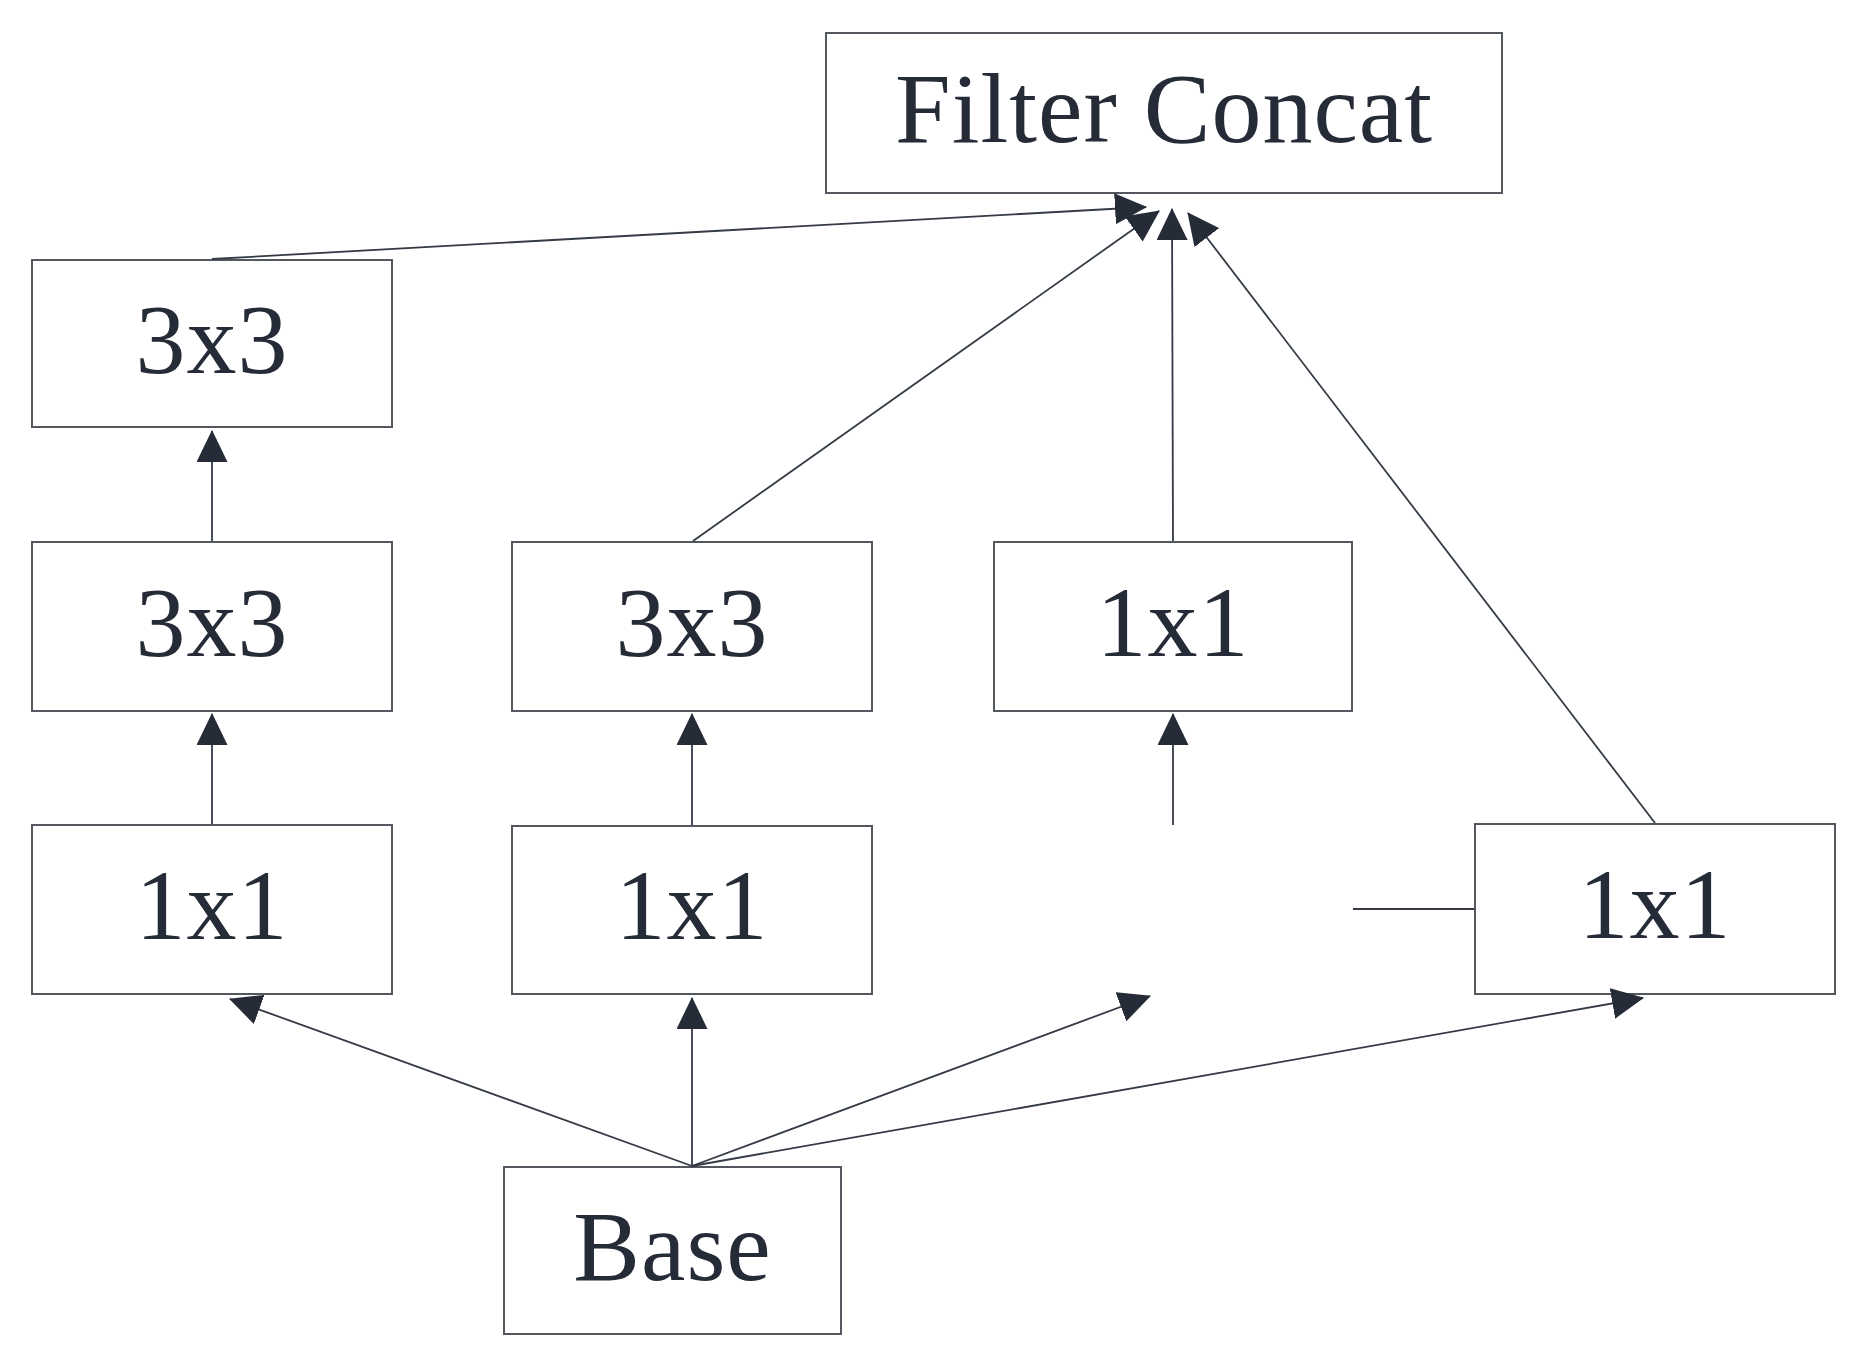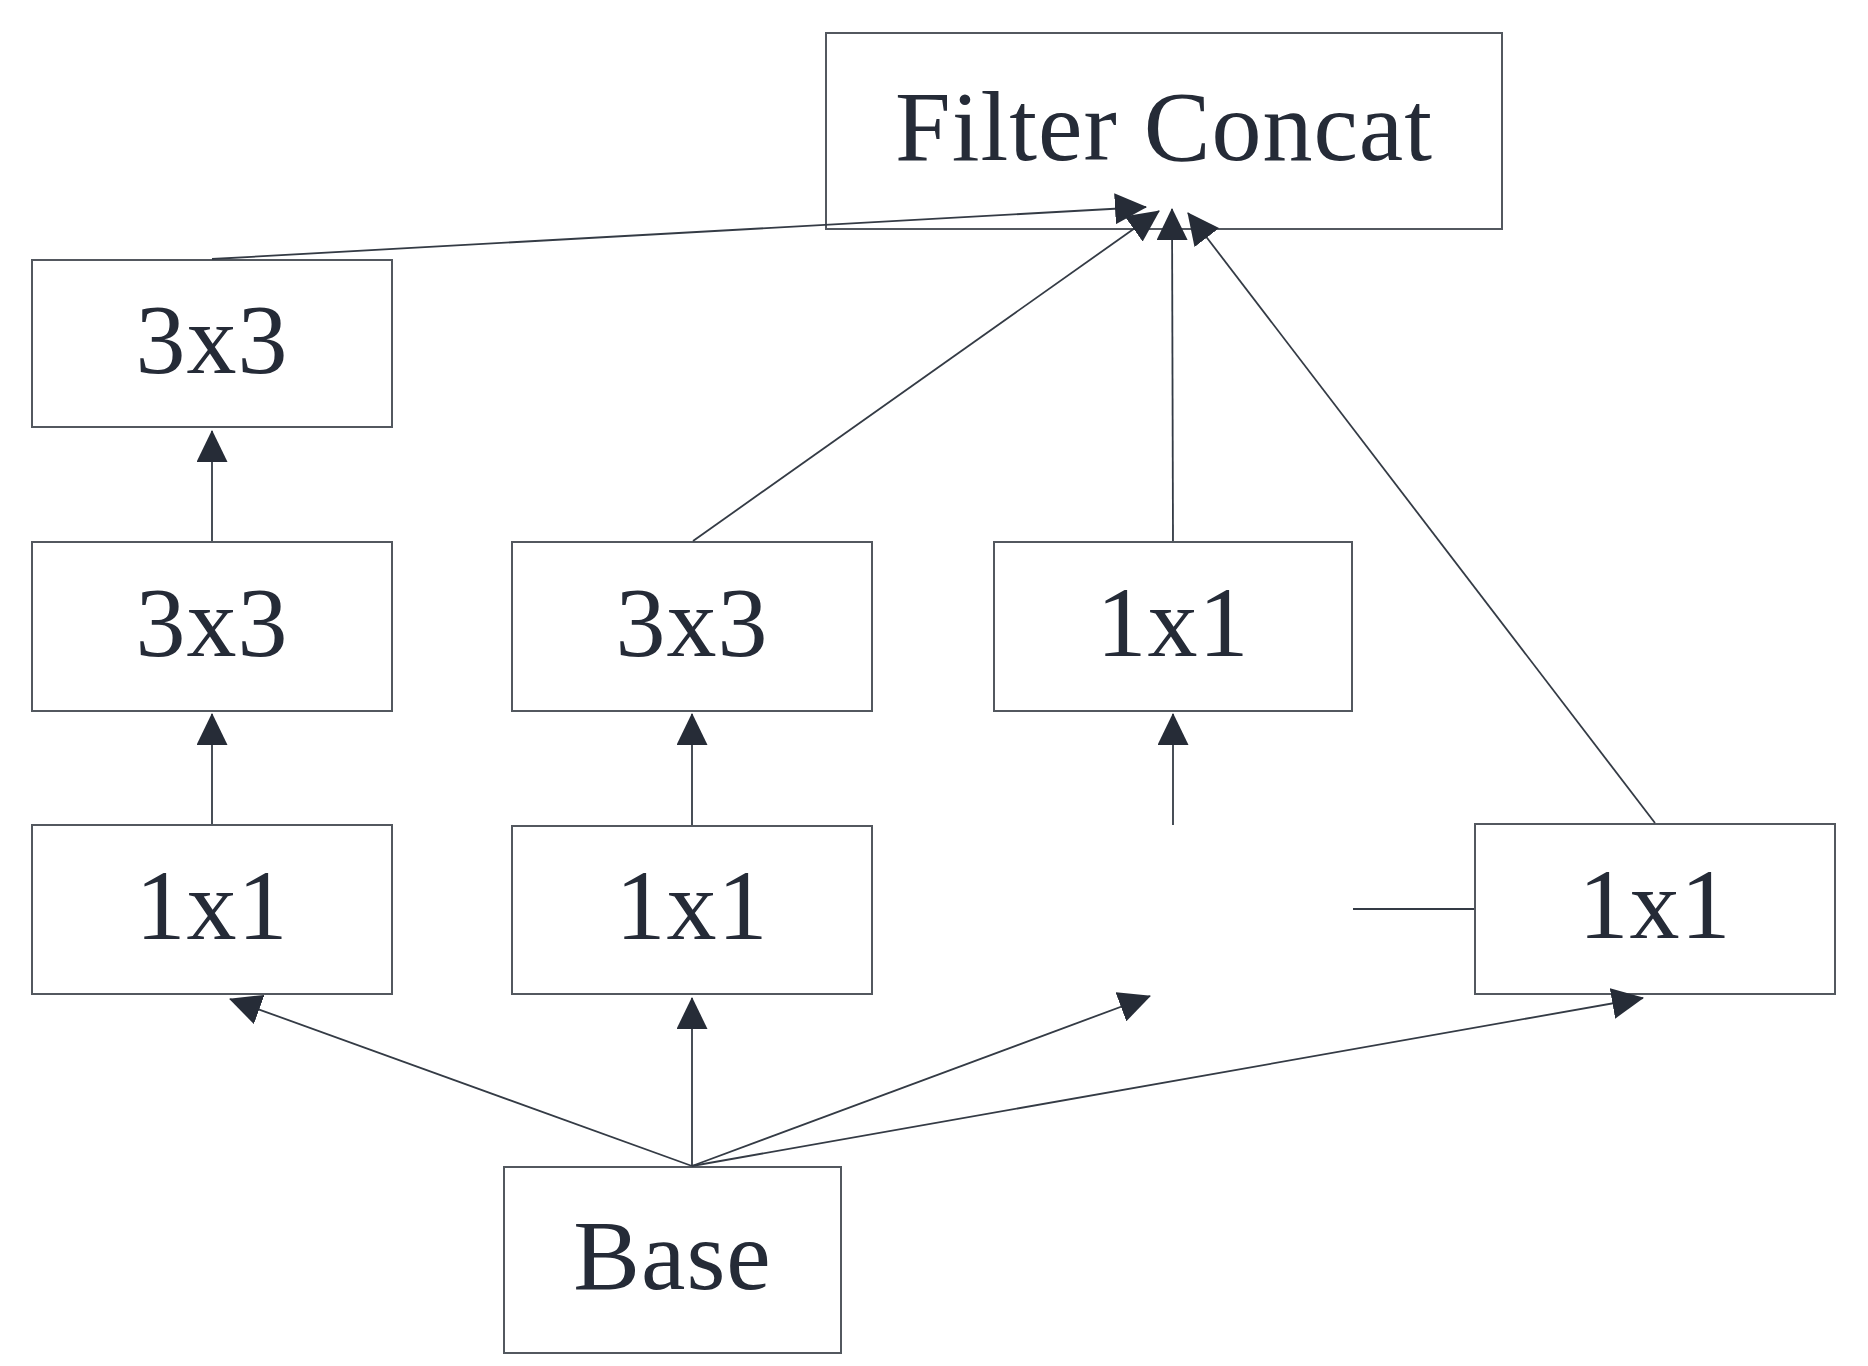--- a/index.html
+++ b/index.html
@@ -70,21 +70,21 @@
 
       <line x1="212" y1="259" x2="1146" y2="207" marker-end="url(#arrow)"></line>
       <line x1="693" y1="541" x2="1159" y2="211" marker-end="url(#arrow)"></line>
       <line x1="1173" y1="541" x2="1172" y2="209" marker-end="url(#arrow)"></line>
       <line x1="1655" y1="823" x2="1188" y2="213" marker-end="url(#arrow)"></line>
 
       <line x1="1353" y1="909" x2="1474" y2="909"></line>
     </g>
   </svg>
 
-  <div class="node" style="left:825px; top:32px; width:678px; height:198px;">
+  <div class="node" style="left:825px; top:32px; width:678px; height:162px;">
     <span class="label">Filter Concat</span>
   </div>
 
   <div class="node" style="left:31px; top:259px; width:362px; height:169px;">
     <span class="label">3x3</span>
   </div>
 
   <div class="node" style="left:31px; top:541px; width:362px; height:171px;">
     <span class="label">3x3</span>
   </div>
@@ -103,17 +103,17 @@
 
   <div class="node" style="left:993px; top:541px; width:360px; height:171px;">
     <span class="label">1x1</span>
   </div>
 
 
   <div class="node" style="left:1474px; top:823px; width:362px; height:172px;">
     <span class="label">1x1</span>
   </div>
 
-  <div class="node" style="left:503px; top:1166px; width:339px; height:188px;">
+  <div class="node" style="left:503px; top:1166px; width:339px; height:169px;">
     <span class="label">Base</span>
   </div>
 
 </div>
 
 </body></html>

